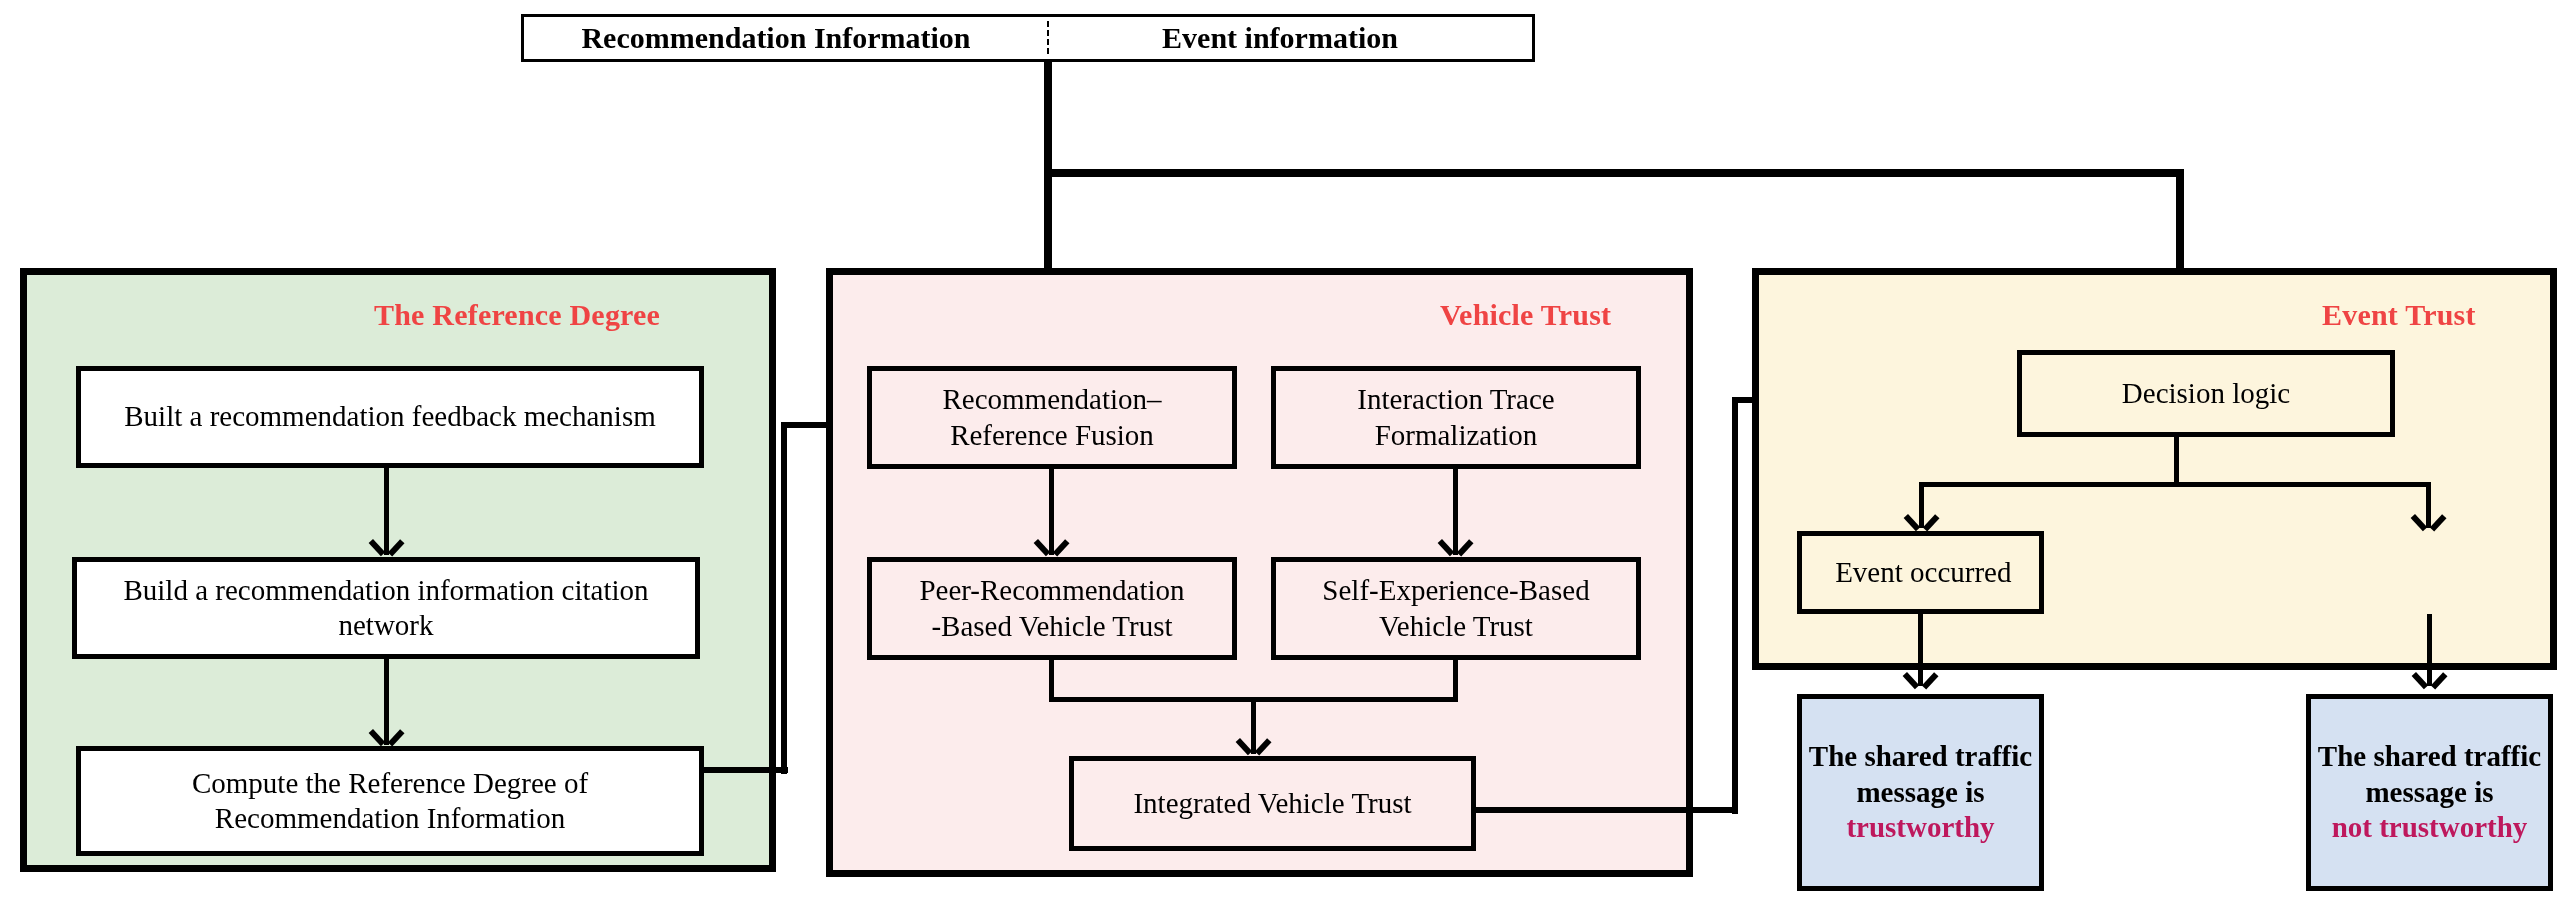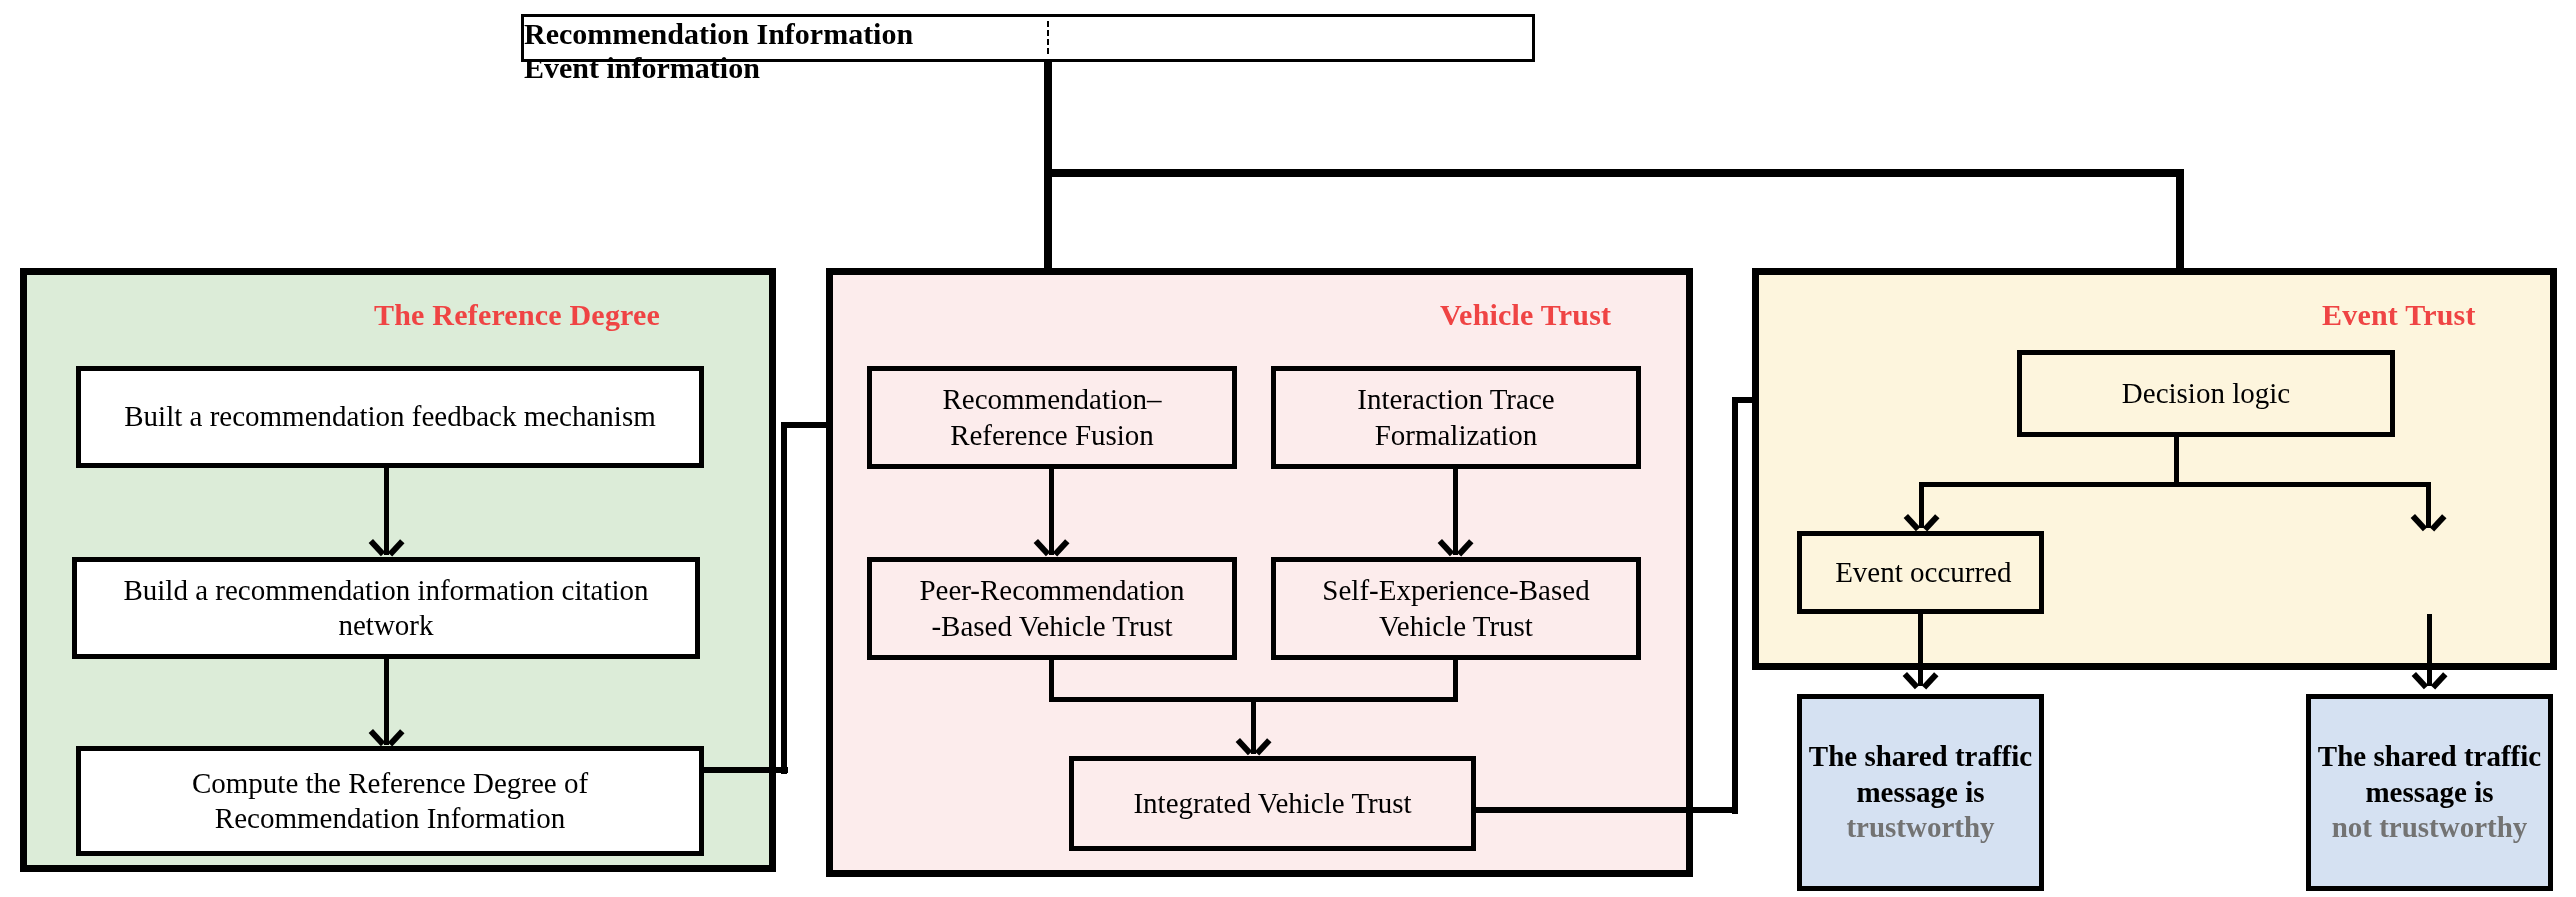--- a/index.html
+++ b/index.html
@@ -20,31 +20,31 @@
     position:absolute;box-sizing:border-box;border:5.6px solid #000;
     display:flex;align-items:center;justify-content:center;text-align:center;
     font-size:29px;line-height:1.22;color:#000;padding:3.2px 6.4px;
   }
   .node.white{background:#ffffff;justify-content:center;}
   .node.pinkbg{background:#fcecec;}
   .node.yellowbg{background:#fdf5dd;}
   .node.bluebg{background:#d5e1f2;font-weight:bold;}
   .top-box{
     position:absolute;box-sizing:border-box;border:3.2px solid #000;background:#fff;
-    display:flex;align-items:flex-start;flex-direction:column;
+    display:flex;align-items:center;
   }
   .top-half{
     flex:1 1 50%;display:flex;align-items:center;justify-content:center;
     font-weight:bold;font-size:30px;white-space:nowrap;
   }
   .dashed-sep{
     position:absolute;top:4.8px;bottom:4.8px;width:0;
     border-left:2.4px dashed #000;
   }
-  .red{color:#737373;}
+  .red{color:#be185d;}
   .ah-d{
     position:absolute;width:27px;height:20.7px;
   }
   .ah-d::before,.ah-d::after{
     content:"";position:absolute;top:0;width:18.3px;height:5.6px;background:#000;
   }
   .ah-d::before{left:0;transform-origin:left top;transform:rotate(47deg);}
   .ah-d::after{right:0;transform-origin:right top;transform:rotate(-47deg);}
   .ah-r{ 
     position:absolute;width:0;height:0;

